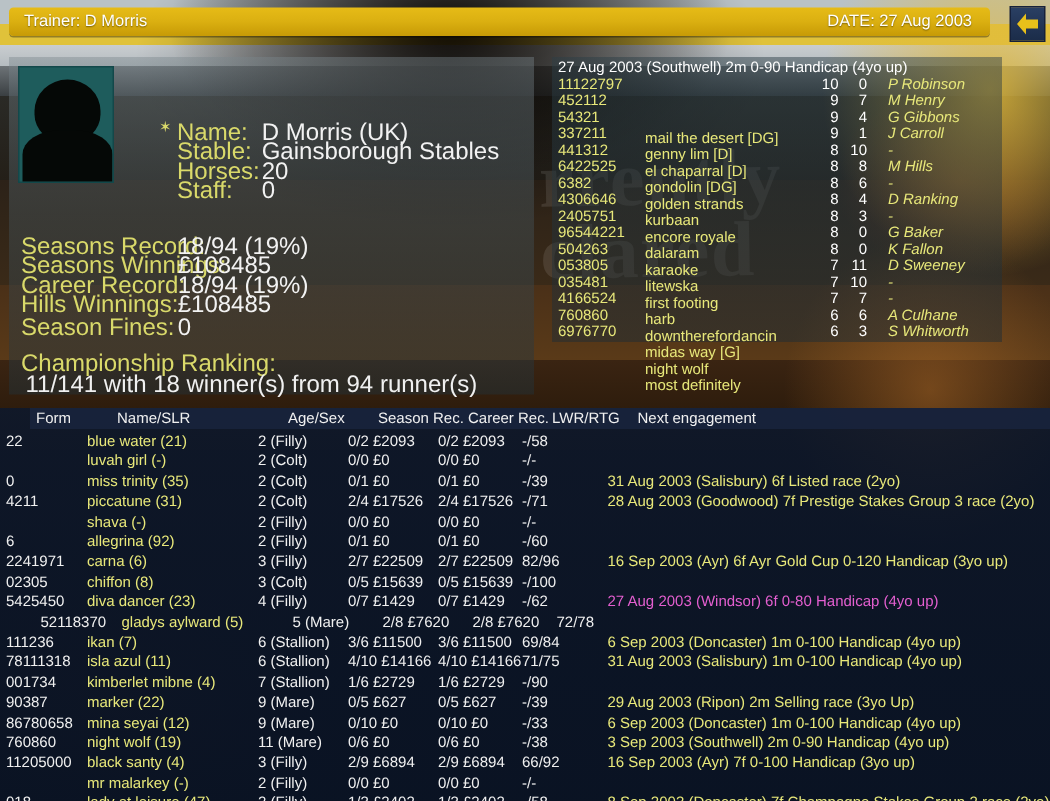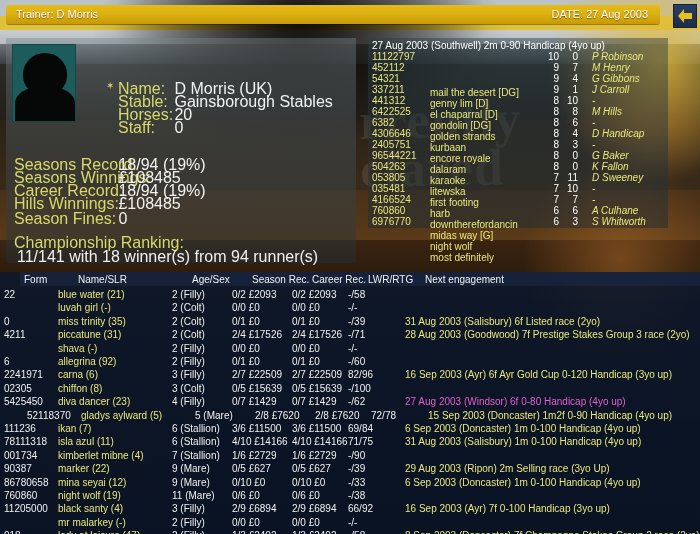--- a/index.html
+++ b/index.html
@@ -276,21 +276,21 @@
           <span class="rname">encore royale</span>
           <span class="rw1">8</span>
           <span class="rw2">6</span>
           <span class="rjock">-</span>
         </div>
         <div class="race-row" style="top: 90px;">
           <span class="rform">4306646</span>
           <span class="rname">dalaram</span>
           <span class="rw1">8</span>
           <span class="rw2">4</span>
-          <span class="rjock">D Handicap</span>
+          <span class="rjock">D Ranking</span>
         </div>
         <div class="race-row" style="top: 101px;">
           <span class="rform">2405751</span>
           <span class="rname">karaoke</span>
           <span class="rw1">8</span>
           <span class="rw2">3</span>
           <span class="rjock">-</span>
         </div>
         <div class="race-row" style="top: 112px;">
           <span class="rform">96544221</span>
@@ -436,21 +436,20 @@
           <span class="c c-lwr">-/62</span>
           <span class="c c-next alert">27 Aug 2003 (Windsor) 6f 0-80 Handicap (4yo up)</span>
         </div>
         <div class="row" style="top: 136.6px; margin-left: 23px;">
           <span class="c c-form">52118370</span>
           <span class="c c-name">gladys aylward (5)</span>
           <span class="c c-age">5 (Mare)</span>
           <span class="c c-srec">2/8  £7620</span>
           <span class="c c-crec">2/8  £7620</span>
           <span class="c c-lwr">72/78</span>
-          <span class="c c-next">15 Sep 2003 (Doncaster) 1m2f 0-90 Handicap (4yo up)</span>
         </div>
         <div class="row" style="top: 150px;">
           <span class="c c-form">111236</span>
           <span class="c c-name">ikan (7)</span>
           <span class="c c-age">6 (Stallion)</span>
           <span class="c c-srec">3/6  £11500</span>
           <span class="c c-crec">3/6  £11500</span>
           <span class="c c-lwr">69/84</span>
           <span class="c c-next">6 Sep 2003 (Doncaster) 1m 0-100 Handicap (4yo up)</span>
         </div>
@@ -490,20 +489,21 @@
           <span class="c c-lwr">-/33</span>
           <span class="c c-next">6 Sep 2003 (Doncaster) 1m 0-100 Handicap (4yo up)</span>
         </div>
         <div class="row" style="top: 217px;">
           <span class="c c-form">760860</span>
           <span class="c c-name">night wolf (19)</span>
           <span class="c c-age">11 (Mare)</span>
           <span class="c c-srec">0/6  £0</span>
           <span class="c c-crec">0/6  £0</span>
           <span class="c c-lwr">-/38</span>
+          <span class="c c-next">3 Sep 2003 (Southwell) 2m 0-90 Handicap (4yo up)</span>
         </div>
         <div class="row" style="top: 230.4px;">
           <span class="c c-form">11205000</span>
           <span class="c c-name">black santy (4)</span>
           <span class="c c-age">3 (Filly)</span>
           <span class="c c-srec">2/9  £6894</span>
           <span class="c c-crec">2/9  £6894</span>
           <span class="c c-lwr">66/92</span>
           <span class="c c-next">16 Sep 2003 (Ayr) 7f 0-100 Handicap (3yo up)</span>
         </div>

